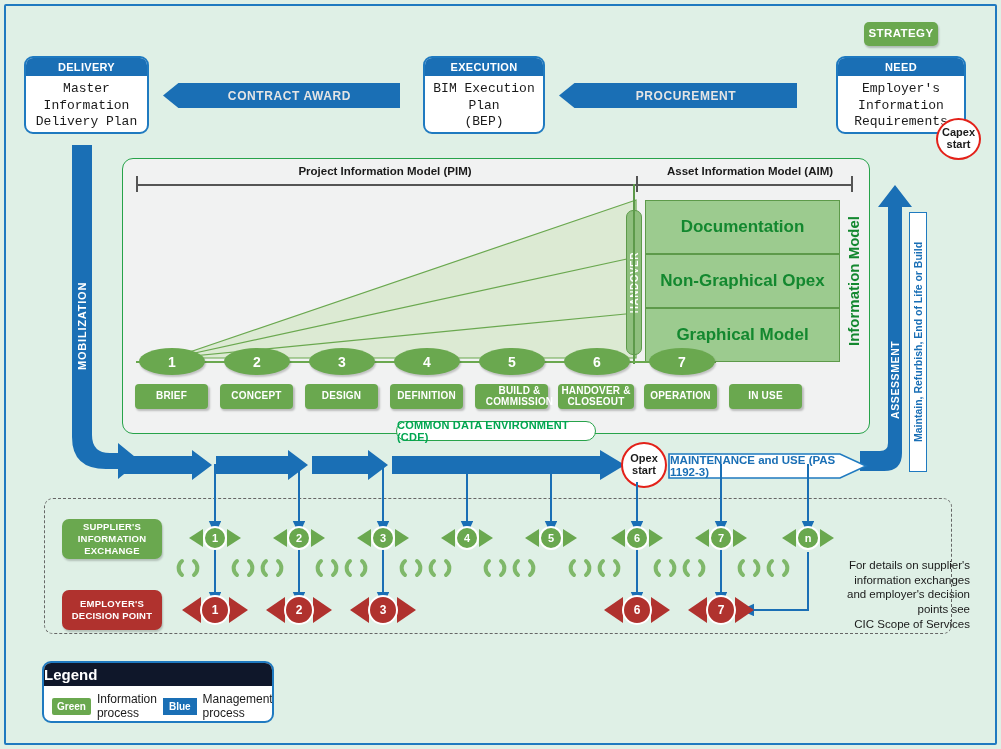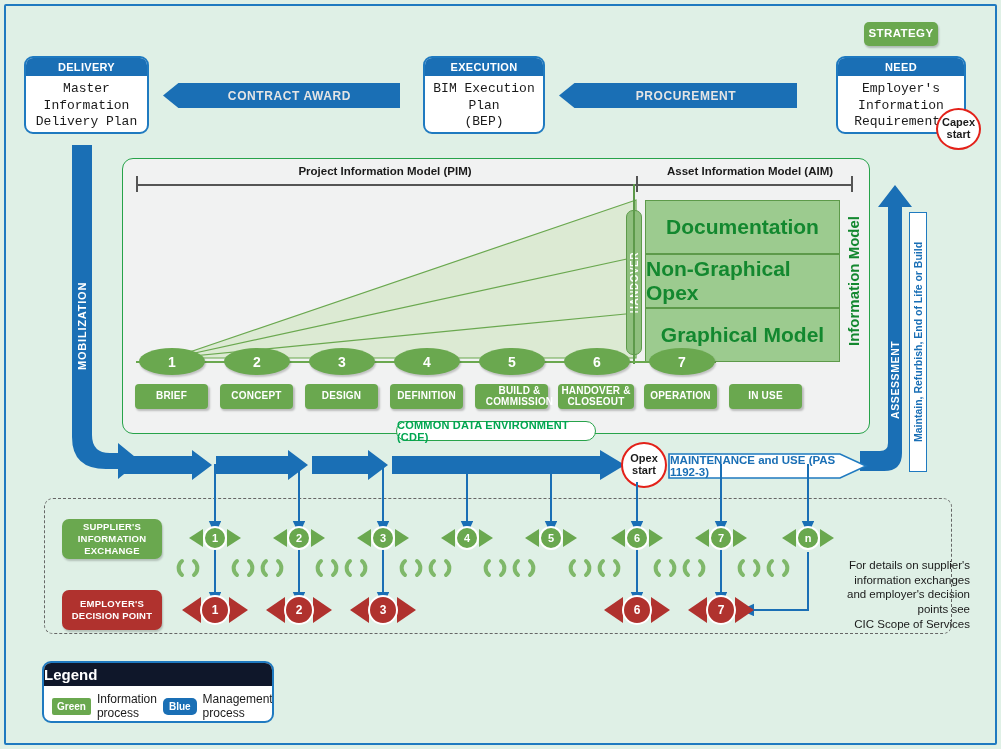--- a/index.html
+++ b/index.html
@@ -74,21 +74,21 @@
   }
   .stage-btn{
     background:#6aa84f;border-radius:4px;color:#fff;font-weight:bold;
     font-size:10px;letter-spacing:.2px;text-align:center;line-height:1.08;
     display:flex;align-items:center;justify-content:center;
     box-shadow:1.5px 2px 2px rgba(0,0,0,.22);
   }
 
   .imbox{
     background:#9ccb8f;border:1px solid #5d9a4a;
-    color:#13882f;font-weight:bold;font-size:21px;
+    color:#13882f;font-weight:bold;font-size:17px;
     display:flex;align-items:center;justify-content:center;
   }
   .handover{
     background:#8fbf7e;border:1px solid #5d9a4a;border-radius:7px;
     color:#ffffff;font-weight:bold;font-size:10px;letter-spacing:.5px;
     display:flex;align-items:center;justify-content:center;
   }
   .vlabel{
     color:#13882f;font-weight:bold;font-size:15px;
     display:flex;align-items:center;justify-content:center;
@@ -124,21 +124,21 @@
     border:2px solid #1f7ac0;border-radius:9px;background:#fff;overflow:hidden;
   }
   #legend .hd{
     background:#0f172a;color:#fff;font-weight:bold;font-size:15px;
     text-align:left;padding:3px 0;
   }
   #legend .bd{display:flex;align-items:center;padding:6px 8px;gap:6px;}
   .swatch-g{background:#6aa84f;color:#fff;font-size:10px;font-weight:bold;
     padding:3px 5px;border-radius:2px;}
   .swatch-b{background:#1a6fb5;color:#fff;font-size:10px;font-weight:bold;
-    padding:3px 6px;border-radius:5px;}
+    padding:3px 6px;border-radius:0;}
   .legtxt{font-size:12px;color:#1a1a1a;line-height:1.18;}
 
   .vtext{writing-mode:vertical-rl;transform:rotate(180deg);}
   .mobil-label{
     color:#fff;font-weight:bold;font-size:11px;letter-spacing:.8px;
   }
   .maintenance-band{
     color:#1a6fb5;font-weight:bold;font-size:11.5px;
     display:flex;align-items:center;justify-content:center;
   }
@@ -164,21 +164,21 @@
     <div class="bd mlines">BIM Execution Plan<br>(BEP)</div>
   </div>
 
   <div class="abs bannerL" style="left:559px;top:83px;width:238px;height:25px;">PROCUREMENT</div>
 
   <div class="abs topbox" style="left:836px;top:56px;width:130px;height:78px;">
     <div class="hd">NEED</div>
     <div class="bd mlines">Employer's Information<br>Requirements<br>(EIR)</div>
   </div>
 
-  <div class="abs ovalmark" style="left:936px;top:108px;width:45px;height:42px;">
+  <div class="abs ovalmark" style="left:936px;top:118px;width:45px;height:42px;">
     <span>Capex</span>
     <span>start</span>
   </div>
 
   <svg class="abs" style="left:70px;top:145px;width:80px;height:340px;" viewBox="0 0 80 340">
     <path d="M2,0 L22,0 L22,290 Q22,308 40,308 L48,308 L48,298 L70,316 L48,334 L48,324 L36,324
              Q2,324 2,292 Z" fill="#1a6fb5"></path>
   </svg>
   <div class="abs vtext mobil-label" style="left:76px;top:270px;width:14px;height:100px;">MOBILIZATION</div>
 

